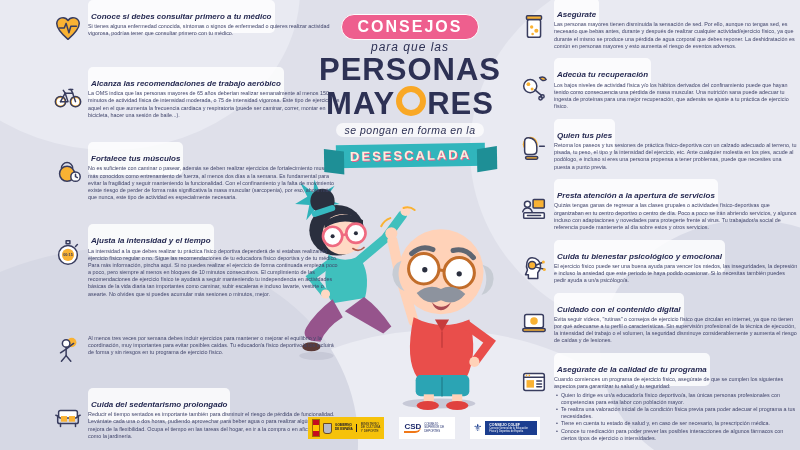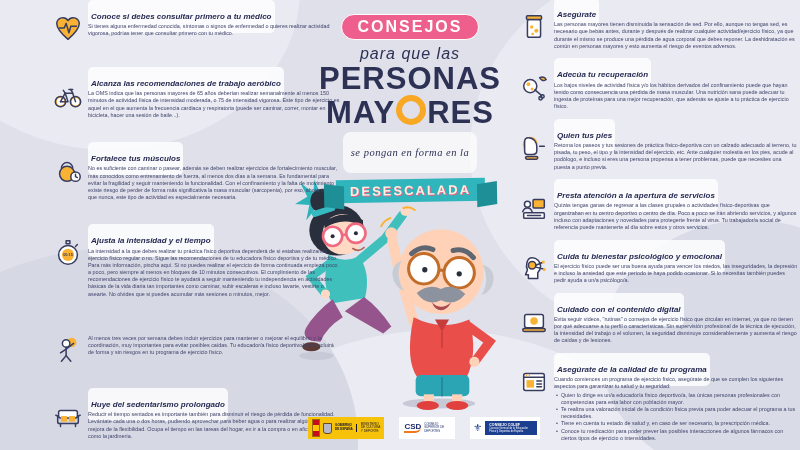--- a/index.html
+++ b/index.html
@@ -26,25 +26,25 @@
   .bullet::before{content:"•";margin:0 3px 0 2px;}
 
   .ico{width:30px;height:30px;}
   .ico .st{fill:none;stroke:#383c5e;stroke-width:1.6;stroke-linecap:round;stroke-linejoin:round;}
   .ico .yl{fill:#f9b233;stroke:none;}
   .ico .wh{fill:#ffffff;}
 
   .title-block{position:absolute;left:310px;top:14px;width:200px;text-align:center;z-index:4;}
   .badge{display:inline-block;background:#ee5f8e;border:1px solid #ffffff;color:#ffffff;
          font-weight:bold;font-size:16px;letter-spacing:2px;padding:3px 16px;border-radius:14px;}
-  .script{font-style:italic;font-size:16px;color:#2d3154;margin-top:5px;letter-spacing:1px;}
+  .script{font-style:italic;font-size:12px;color:#2d3154;letter-spacing:1px;}
   .big{font-size:31px;font-weight:800;color:#2d3154;letter-spacing:1px;line-height:1.02;}
   .oring{display:inline-block;width:18px;height:18px;border:6px solid #f9a826;border-radius:50%;vertical-align:-2px;margin:0 1px;}
   .script2{display:inline-block;font-style:italic;font-size:10.5px;color:#2d3154;margin-top:4px;
-           background:rgba(255,255,255,.7);border-radius:8px;padding:15px 8px;letter-spacing:.5px;font-family:Liberation Serif, serif;}
+           background:rgba(255,255,255,.7);border-radius:8px;padding:1px 8px;letter-spacing:.5px;}
   .ribbon{position:relative;display:inline-block;background:#31b5bc;color:#fdeede;font-weight:800;
           font-size:13px;letter-spacing:2px;padding:4px 14px;margin-top:6px;
           text-shadow:1px 1px 0 #e85f8a;transform:rotate(-1deg);}
   .ribbon::before,.ribbon::after{content:"";position:absolute;top:5px;width:20px;height:100%;background:#1e8f96;z-index:-1;}
   .ribbon::before{left:-12px;transform:skewY(8deg);}
   .ribbon::after{right:-12px;transform:skewY(-8deg);}
 
   .fig{position:absolute;left:284px;top:166px;width:238px;height:246px;z-index:2;}
 
   .logos{position:absolute;left:308px;top:417px;display:flex;gap:15px;align-items:stretch;z-index:5;}
@@ -169,21 +169,21 @@
           <rect class="st" x="6" y="9" width="20" height="8" rx="2"></rect>
           <rect class="yl" x="8.5" y="15" width="6.5" height="6"></rect>
           <rect class="yl" x="17" y="15" width="6.5" height="6"></rect>
           <path class="st" d="M5 15v6a2 2 0 0 0 2 2h18a2 2 0 0 0 2-2v-6"></path>
           <path class="st" d="M3 14a2 2 0 0 1 2 2M29 14a2 2 0 0 0-2 2"></path>
           <line class="st" x1="8" y1="23" x2="8" y2="26"></line>
             <line class="st" x1="24" y1="23" x2="24" y2="26"></line>
         </svg>
       </div>
       <div class="txt">
-        <div class="t"><span>Huye del sedentarismo prolongado</span></div>
+        <div class="t"><span>Cuida del sedentarismo prolongado</span></div>
         <div class="b">Reducir el tiempo sentados es importante también para disminuir el riesgo de pérdida de funcionalidad. Levántate cada una o dos horas, pudiendo aprovechar para beber agua o para realizar algún ejercicio de mejora de la flexibilidad. Ocupa el tiempo en las tareas del hogar, en ir a la compra o en aficiones activas como la jardinería.</div>
       </div>
     </div>
 
   </div>
 
   <div class="col col-right">
 
     <div class="item">
       <div class="ico-wrap">

